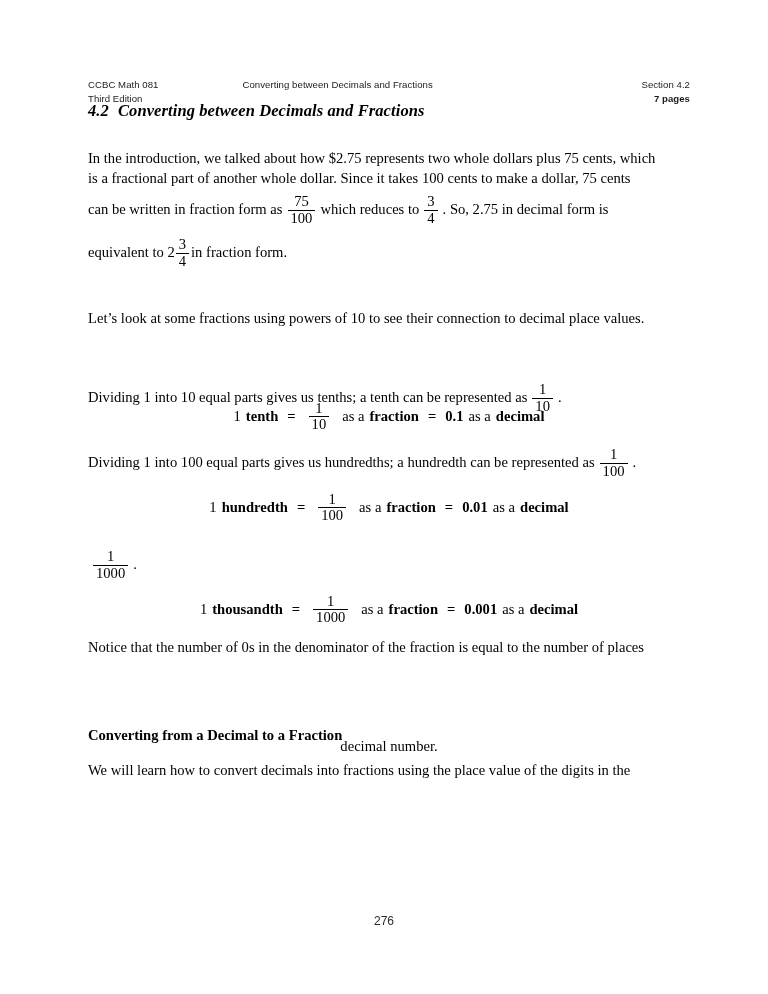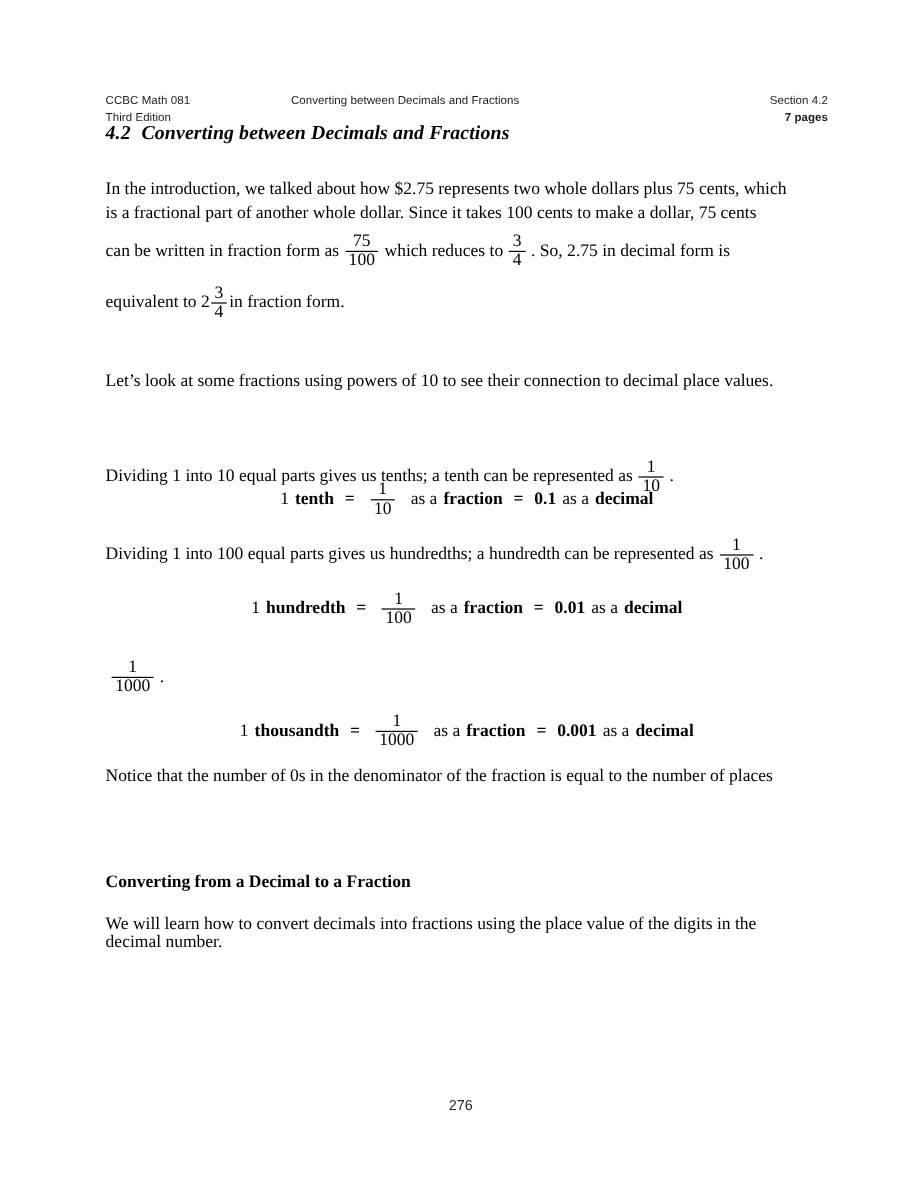--- a/index.html
+++ b/index.html
@@ -226,21 +226,21 @@
     <span>Notice that the number of 0s in the denominator of the fraction is equal to the number of places</span>
   </div>
 
   <div class="subhead" style="top:725px;">
     <span>Converting from a Decimal to a Fraction</span>
   </div>
 
   <div class="body-text" style="top:760px;">
     <span>We will learn how to convert decimals into fractions using the place value of the digits in the</span>
   </div>
-  <div class="body-text" style="top:775px;">
+  <div class="body-text" style="top:736px;text-align:center;">
     <span>decimal number.</span>
   </div>
 
   <div class="folio">
     <span>276</span>
   </div>
 
 </div>
 
 </body></html>

